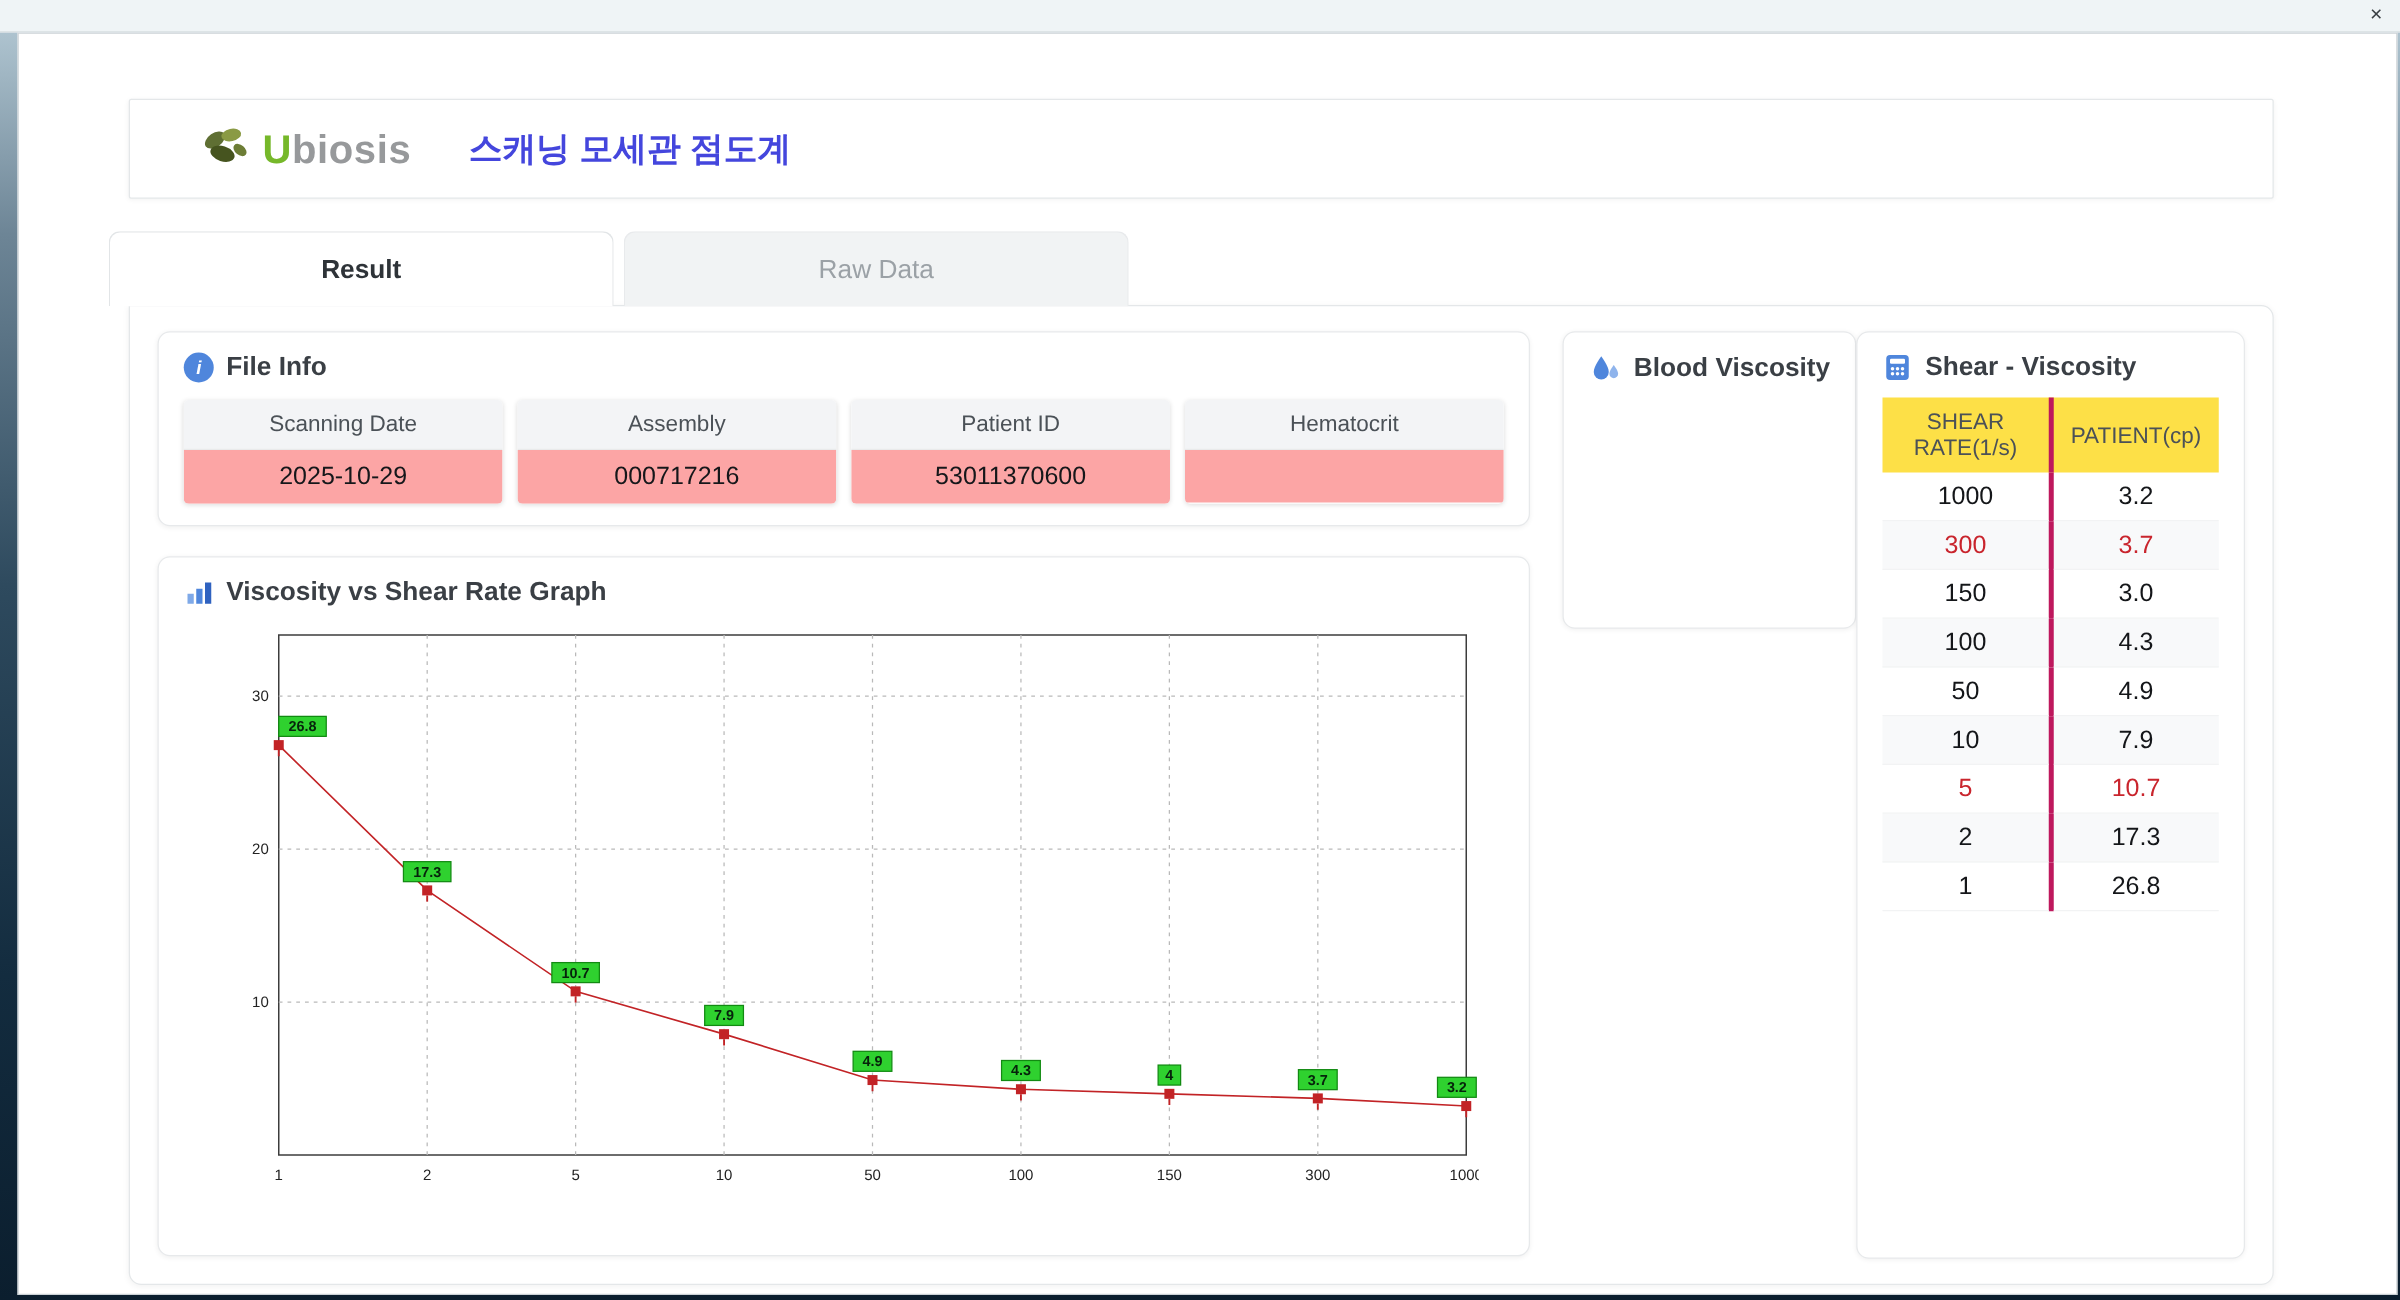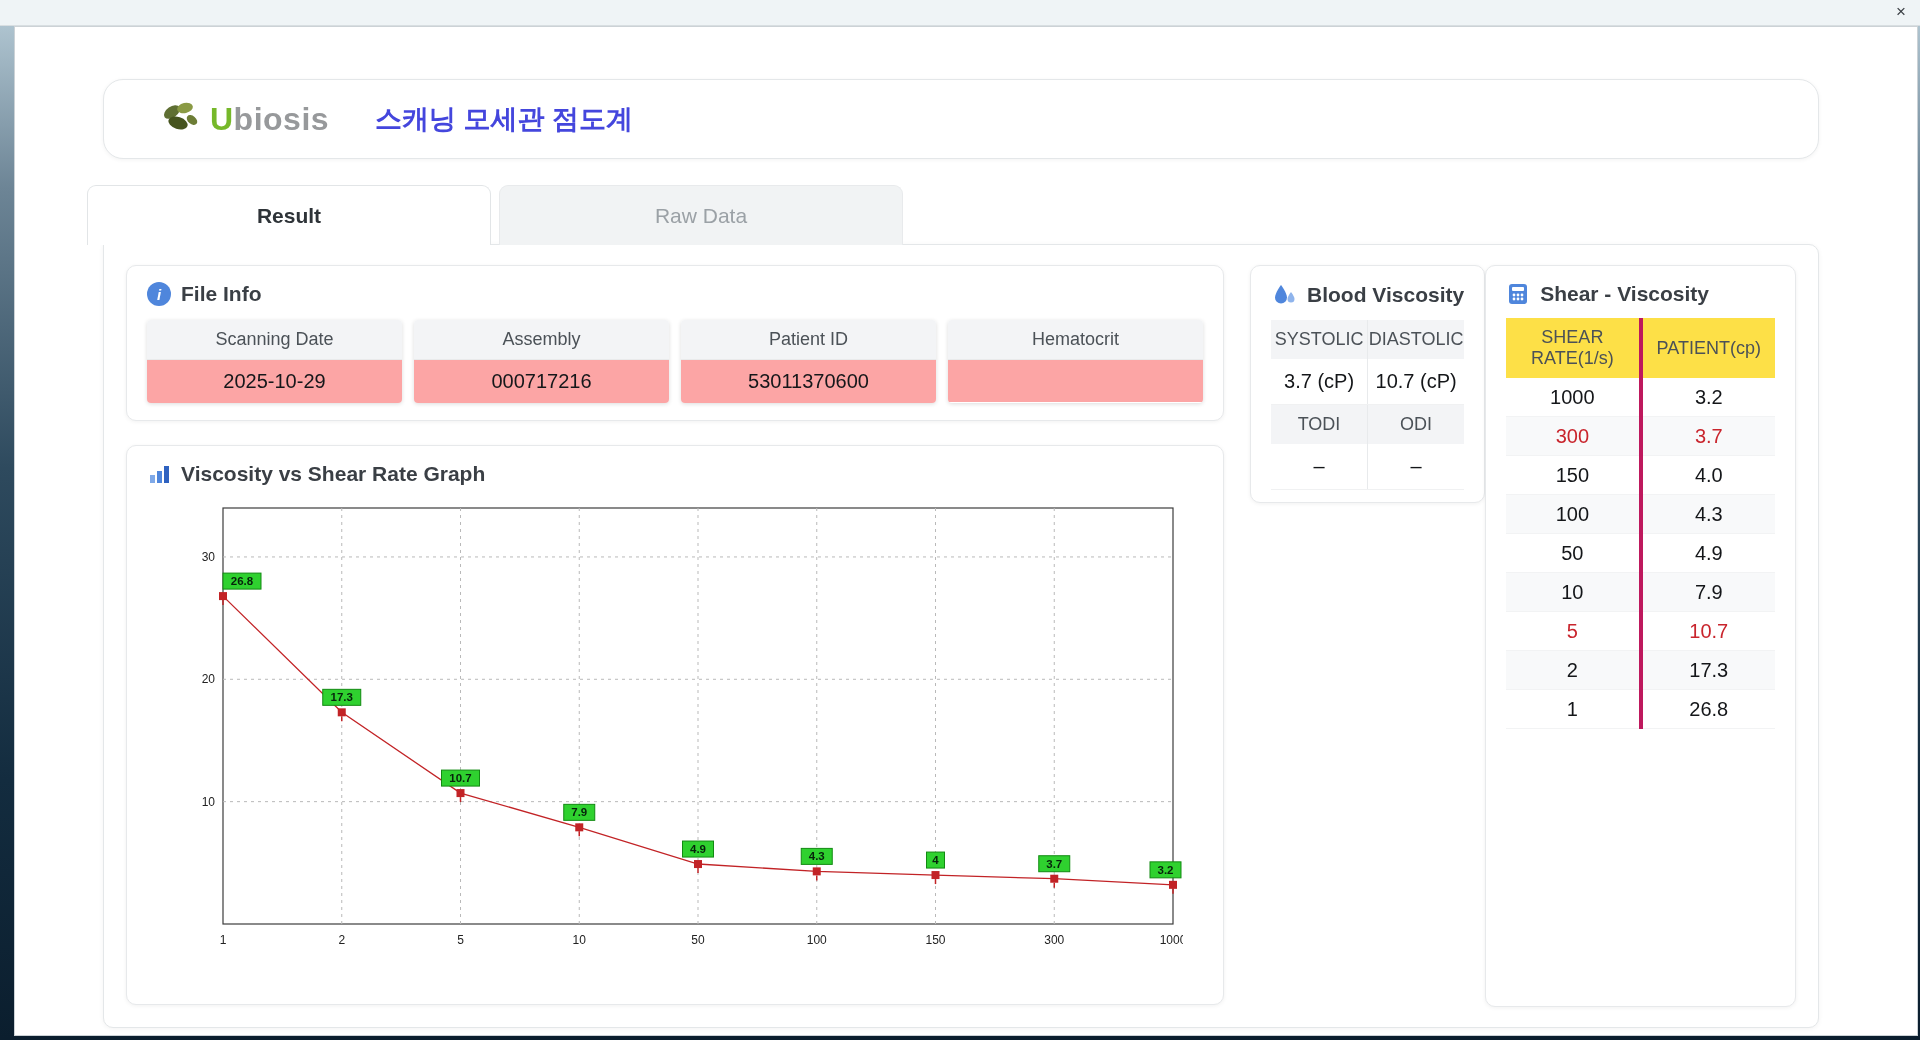--- a/index.html
+++ b/index.html
@@ -5,21 +5,21 @@
   * { margin:0; padding:0; box-sizing:border-box; }
   html,body { width:1920px; height:1040px; overflow:hidden; font-family:"Liberation Sans",sans-serif; }
   body { background: linear-gradient(180deg,#b8cdd8 0%, #6d8596 18%, #2e4a5e 45%, #132c3f 75%, #0b1e2e 100%); position:relative; }
 
   .titlebar { position:absolute; top:0; left:0; right:0; height:26px; background:#eff4f6; border-bottom:1px solid #d8dee1; z-index:10; }
   .close-btn { position:absolute; right:14px; top:2px; font-size:17px; color:#3a3f44; cursor:pointer; line-height:20px; }
 
   .window { position:absolute; left:14px; top:26px; right:2px; bottom:4px; background:#ffffff; border:1px solid #ccd2d6; }
 
   .header-card { position:absolute; left:88px; top:52px; width:1716px; height:80px;
-    border:1px solid #e4e7e9; border-radius:20px; box-shadow:0 1px 4px rgba(0,0,0,.05);
+    border:1px solid #e4e7e9; border-radius:2px; box-shadow:0 1px 4px rgba(0,0,0,.05);
     display:flex; align-items:center; background:#fff; }
   .logo { display:flex; align-items:center; gap:8px; margin-left:54px; }
   .logo-text { font-size:32px; font-weight:600; letter-spacing:.5px; }
   .logo-u { color:#76b82a; }
   .logo-rest { color:#97999b; }
   .app-title { margin-left:46px; color:#4446dd; font-weight:bold; font-size:27px; }
 
   .tabs { position:absolute; left:72px; top:158px; display:flex; gap:8px; z-index:3; }
   .tab { width:404px; height:60px; display:flex; align-items:center; justify-content:center;
     font-size:21px; border-radius:9px 9px 0 0; cursor:pointer; }
@@ -206,40 +206,20 @@
       <div class="card blood-card">
         <div class="section-title">
           <span class="icon-svg">
             <svg width="26" height="26" viewBox="0 0 26 26">
               <path d="M10 3 C10 3 4 11 4 15.5 A6 6 0 0 0 16 15.5 C16 11 10 3 10 3 Z" fill="#4f86dc"></path>
               <path d="M20 10 C20 10 16.5 14.5 16.5 17 A3.5 3.5 0 0 0 23.5 17 C23.5 14.5 20 10 20 10 Z" fill="#8fb4ec"></path>
             </svg>
           </span>
           <span>Blood Viscosity</span>
         </div>
-        <table class="bv-table">
-          <tbody>
-              <tr>
-                <td class="bv-label">SYSTOLIC</td>
-                <td class="bv-label">DIASTOLIC</td>
-              </tr>
-              <tr>
-                <td class="bv-value">3.7 (cP)</td>
-                <td class="bv-value">10.7 (cP)</td>
-              </tr>
-              <tr>
-                <td class="bv-label">TODI</td>
-                <td class="bv-label">ODI</td>
-              </tr>
-              <tr>
-                <td class="bv-value">–</td>
-                <td class="bv-value">–</td>
-              </tr>
-            </tbody>
-        </table>
       </div>
 
       <div class="card shear-card">
         <div class="section-title">
           <span class="icon-svg">
             <svg width="24" height="24" viewBox="0 0 24 24">
               <rect x="3" y="2" width="18" height="20" rx="3" fill="#4f86dc"></rect>
               <rect x="6" y="5" width="12" height="4" rx="1" fill="#fff"></rect>
               <circle cx="8" cy="13" r="1.4" fill="#fff"></circle>
                 <circle cx="12" cy="13" r="1.4" fill="#fff"></circle>
@@ -262,21 +242,21 @@
               <tr>
                 <td>1000</td>
                 <td>3.2</td>
               </tr>
               <tr class="highlight">
                 <td>300</td>
                 <td>3.7</td>
               </tr>
               <tr>
                 <td>150</td>
-                <td>4.0</td>
+                <td>3.0</td>
               </tr>
               <tr>
                 <td>100</td>
                 <td>4.3</td>
               </tr>
               <tr>
                 <td>50</td>
                 <td>4.9</td>
               </tr>
               <tr>

